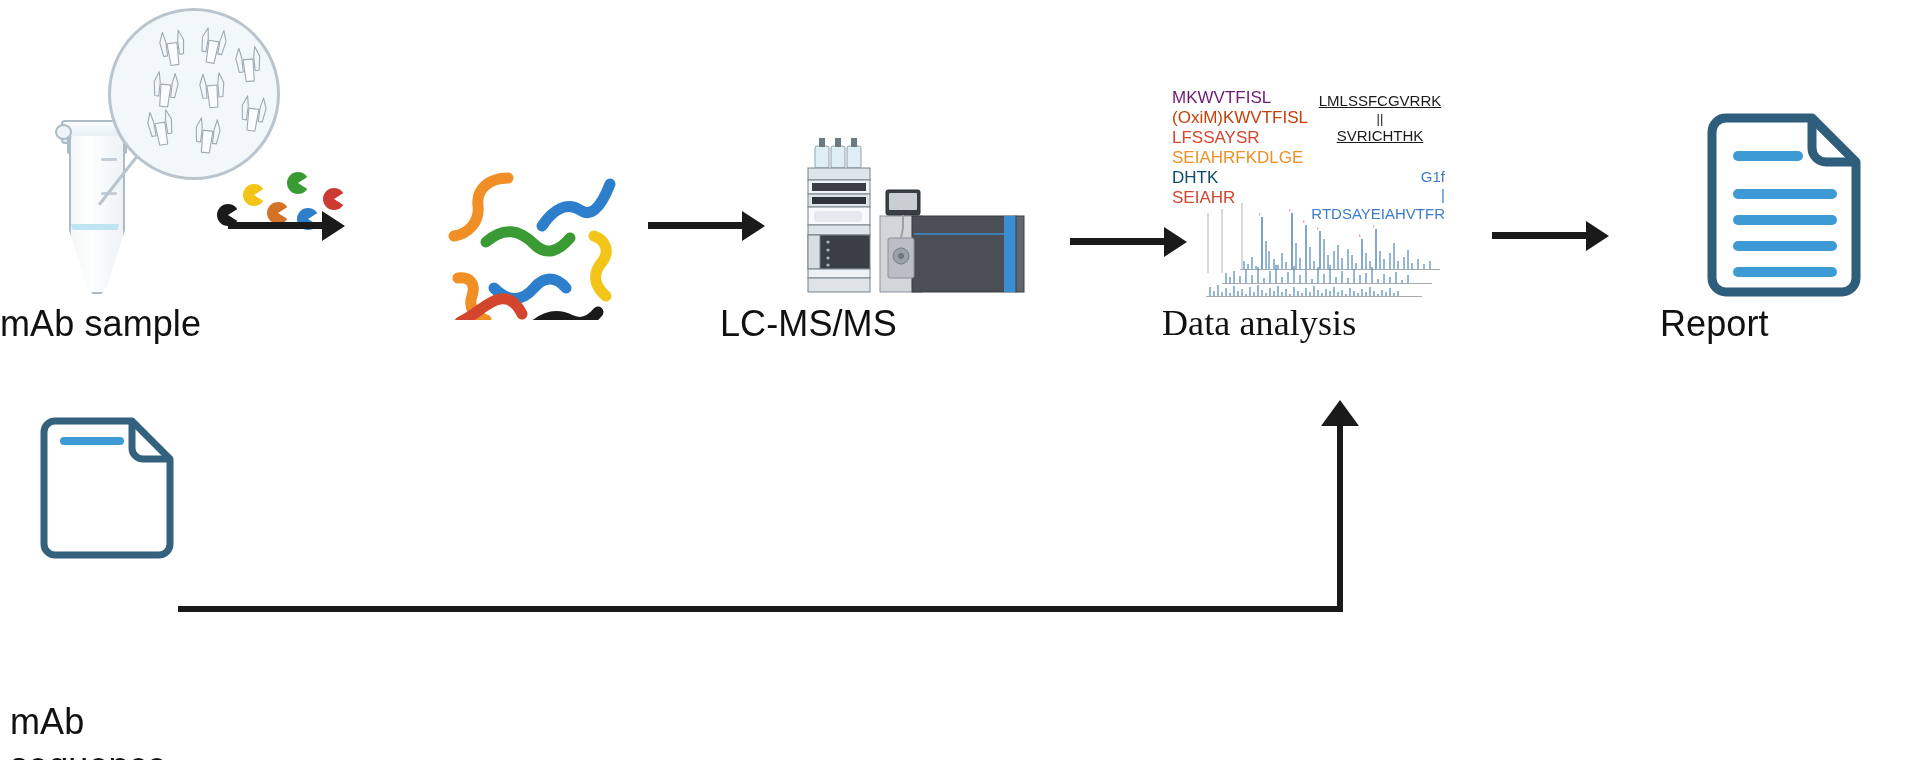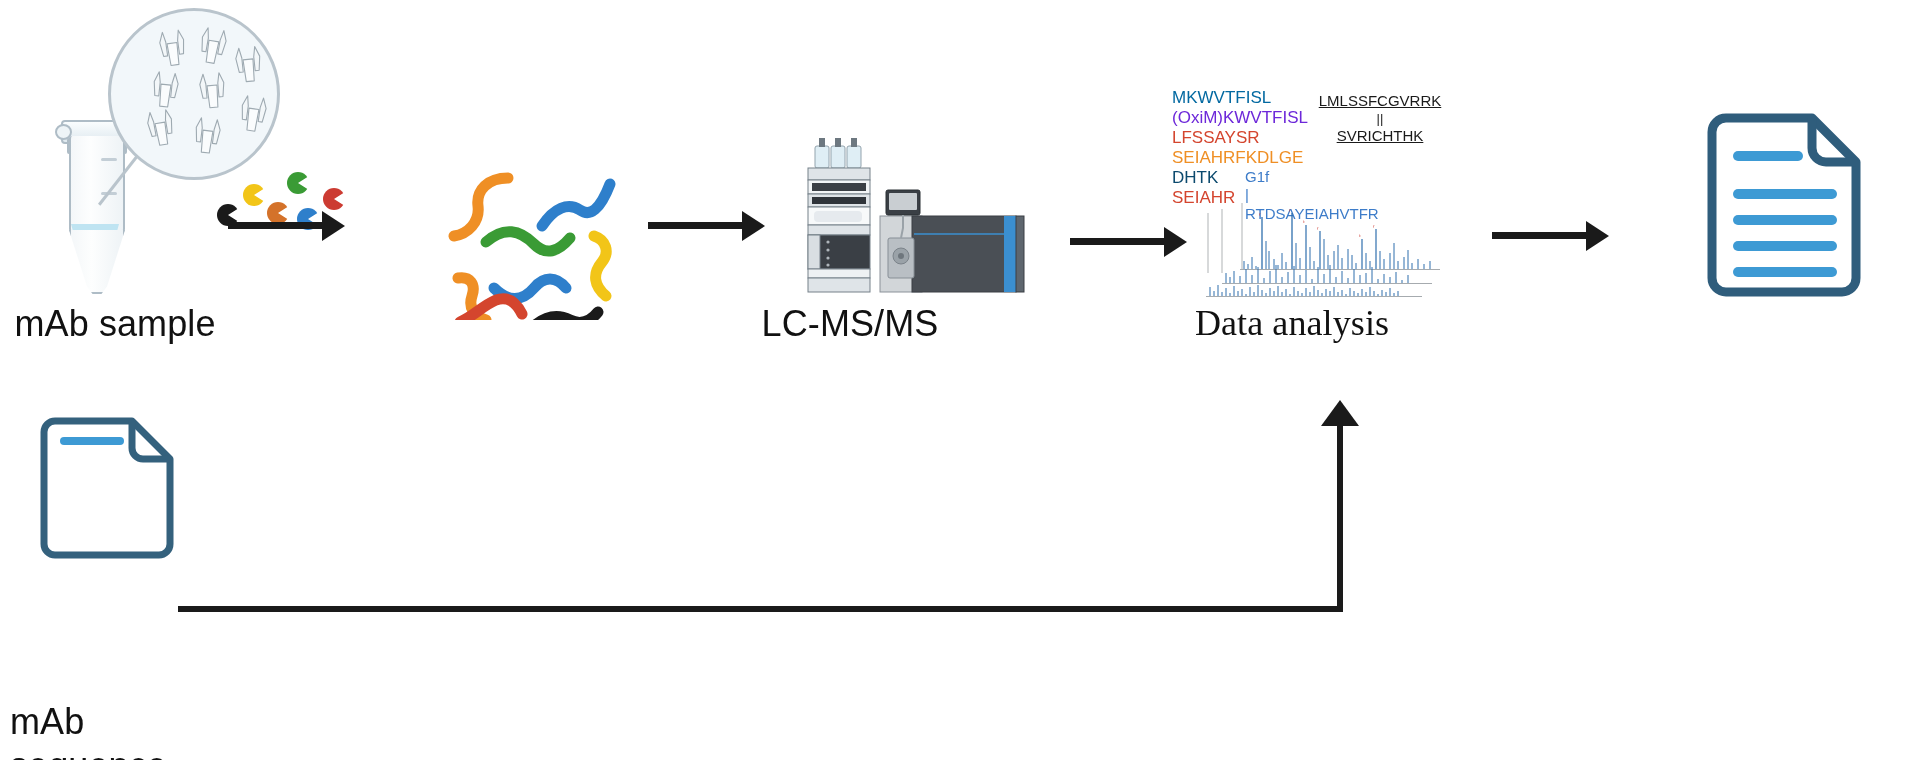--- a/index.html
+++ b/index.html
@@ -5,21 +5,21 @@
   html,body{margin:0;padding:0;background:#fff;}
   body{
     width:1909px;height:760px;position:relative;overflow:hidden;
     font-family:"Liberation Sans",sans-serif;color:#000;
   }
   .stage{position:absolute;inset:0;}
   .abs{position:absolute;}
 
   
   .caption{
-    position:absolute;text-align:center;font-size:36px;line-height:1.22;
+    position:absolute;font-size:36px;line-height:1.22;
     color:#111;letter-spacing:.1px;white-space:pre-line;
   }
 
   
   .arrow-shaft{position:absolute;background:#1a1a1a;height:7px;}
   .arrow-head{
     position:absolute;width:0;height:0;
     border-top:15px solid transparent;border-bottom:15px solid transparent;
     border-left:23px solid #1a1a1a;
   }
@@ -68,21 +68,21 @@
 
   
   .pac{
     position:absolute;width:22px;height:22px;border-radius:50%;
   }
 
   
   .pep-labels{position:absolute;font-size:17px;line-height:1.18;font-family:"Liberation Sans",sans-serif;}
   .pep-labels div{white-space:nowrap;}
   .right-labels{position:absolute;font-size:15px;line-height:1.25;text-align:center;color:#1a1a1a;text-decoration:underline;}
-  .glyco{position:absolute;font-size:15px;line-height:1.22;text-align:left;color:#3d7cc9;}
+  .glyco{position:absolute;font-size:15px;line-height:1.22;text-align:right;color:#3d7cc9;}
   .seqtext{
     position:absolute;font-size:16.5px;line-height:1.23;color:#1c1c1c;
     font-family:"Liberation Sans",sans-serif;letter-spacing:.1px;white-space:pre-line;
   }
 </style>
 </head>
 <body>
 
 <div class="stage">
 
@@ -205,22 +205,22 @@
   </svg>
 
   <div class="caption" style="left:720px;top:302px;width:260px;">LC-MS/MS</div>
 
   <div>
     <div class="arrow-shaft" style="left:1070px;top:238px;width:100px;"></div>
     <div class="arrow-head" style="left:1164px;top:227px;"></div>
   </div>
 
   <div class="pep-labels" style="left:1172px;top:88px;">
-    <div style="color:#0369a1">MKWVTFISL</div>
-    <div style="color:#6d28d9">(OxiM)KWVTFISL</div>
+    <div style="color:#701a75">MKWVTFISL</div>
+    <div style="color:#c2410c">(OxiM)KWVTFISL</div>
     <div style="color:#d4452e">LFSSAYSR</div>
     <div style="color:#ef8f25">SEIAHRFKDLGE</div>
     <div style="color:#0c4a6e">DHTK</div>
     <div style="color:#d4452e">SEIAHR</div>
   </div>
 
   <div class="right-labels" style="left:1300px;top:92px;width:160px;">
     <div>LMLSSFCGVRRK</div>
     <div style="font-size:13px;">||</div>
     <div>SVRICHTHK</div>
@@ -328,20 +328,21 @@
     <path d="M118 8 L118 38 A14 14 0 0 0 132 52 L162 52" fill="none" stroke="#2f5d7c" stroke-width="9" stroke-linejoin="round"></path>
     <g stroke="#3d9ad4" stroke-width="10" stroke-linecap="round">
       <line x1="44" y1="46" x2="104" y2="46"></line>
       <line x1="44" y1="84" x2="138" y2="84"></line>
       <line x1="44" y1="110" x2="138" y2="110"></line>
       <line x1="44" y1="136" x2="138" y2="136"></line>
       <line x1="44" y1="162" x2="138" y2="162"></line>
     </g>
   </svg>
 
+  <div class="caption" style="left:1660px;top:302px;width:250px;">Report</div>
 
   <svg class="abs" style="left:36px;top:414px;" width="146" height="148" viewBox="0 0 146 148">
     <path d="M8 18 A11 11 0 0 1 19 7 L96 7 L134 45 L134 130 A11 11 0 0 1 123 141 L19 141 A11 11 0 0 1 8 130 Z" fill="#ffffff" stroke="#34617d" stroke-width="7" stroke-linejoin="round"></path>
     <path d="M96 7 L96 34 A11 11 0 0 0 107 45 L134 45" fill="none" stroke="#34617d" stroke-width="7" stroke-linejoin="round"></path>
     <line x1="28" y1="27" x2="84" y2="27" stroke="#3d9ad4" stroke-width="8" stroke-linecap="round"></line>
   </svg>
 
 
   <div class="caption" style="left:0px;top:700px;width:250px;text-align:left;padding-left:10px;box-sizing:border-box;">mAb sequence</div>
 

